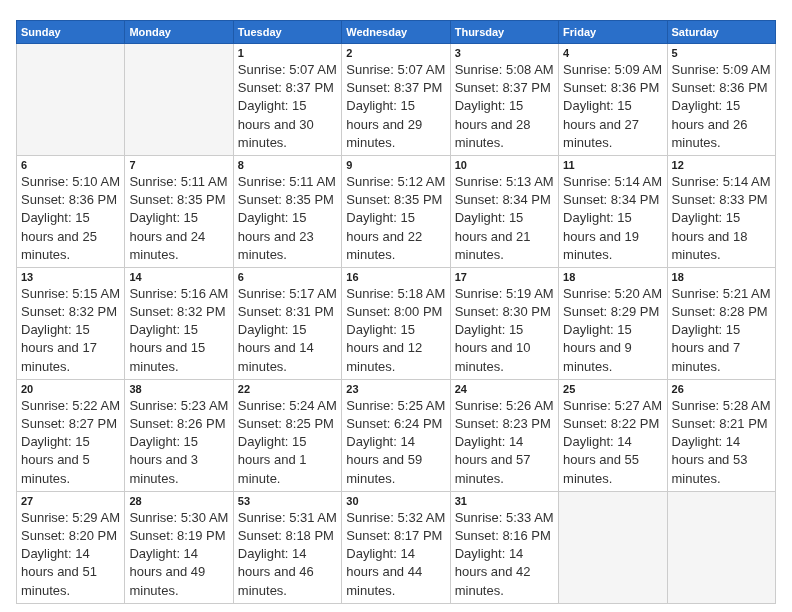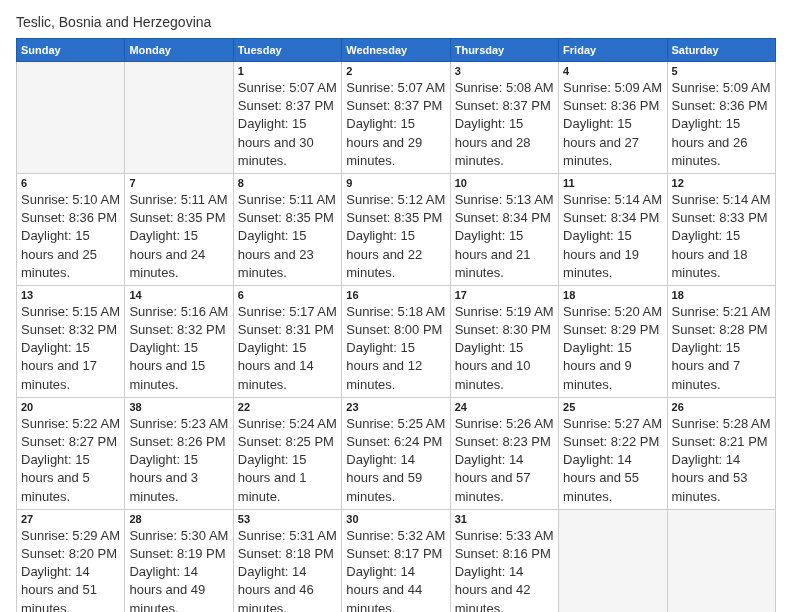--- a/index.html
+++ b/index.html
@@ -102,21 +102,20 @@
       font-size: 13px;
       color: #333;
     }
   </style>
 </head>
 <body>
 
 <div class="page">
   <div class="header">
     <div class="title-section">
-      <div class="subtitle">Teslic, Bosnia and Herzegovina</div>
     </div>
   </div>
 
   <table class="calendar">
     <thead>
       <tr>
         <th>Sunday</th>
         <th>Monday</th>
         <th>Tuesday</th>
         <th>Wednesday</th>

